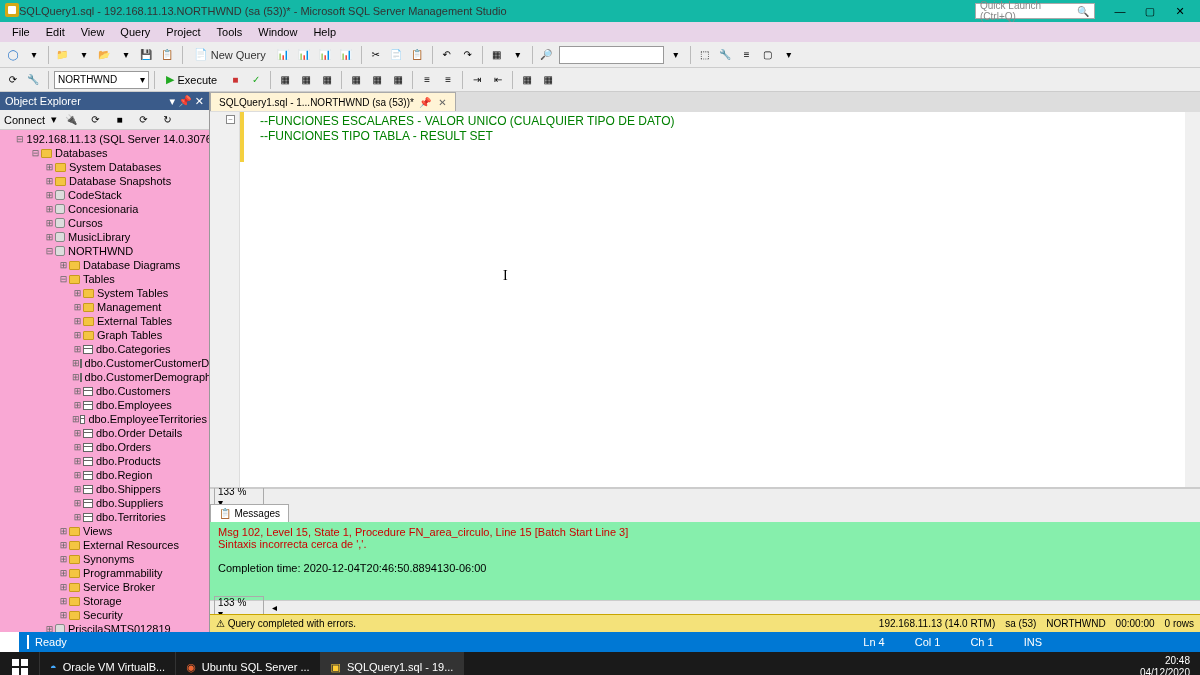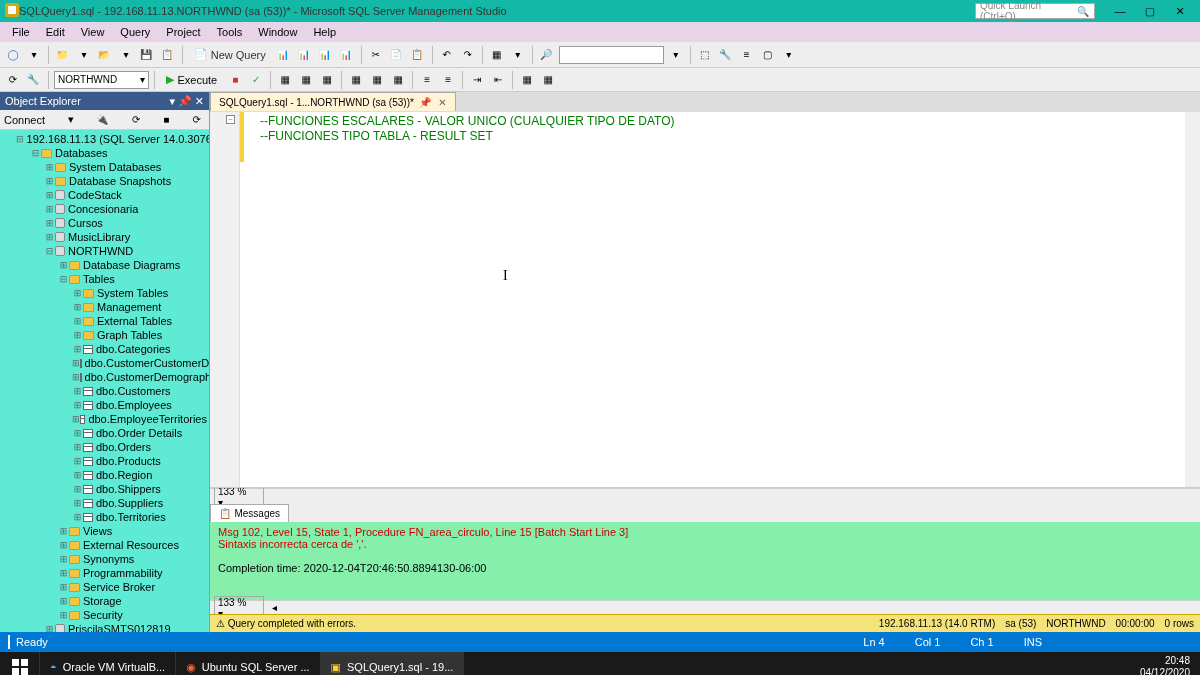--- a/index.html
+++ b/index.html
@@ -18,23 +18,23 @@
 .toolbar2 { height: 24px; background: #eee; border-bottom: 1px solid #ccc; display: flex; align-items: center; padding: 0 4px; gap: 3px; }
 .tb-btn { width: 18px; height: 18px; display: flex; align-items: center; justify-content: center; cursor: pointer; font-size: 10px; }
 .tb-sep { width: 1px; height: 18px; background: #bbb; margin: 0 2px; }
 .tb-text { padding: 2px 6px; font-size: 11px; cursor: pointer; }
 .new-query { color: #333; display: flex; align-items: center; gap: 3px; }
 .db-combo { width: 95px; height: 18px; border: 1px solid #999; background: #fff; font-size: 10px; padding: 0 3px; display: flex; align-items: center; justify-content: space-between; }
 .execute-btn { display: flex; align-items: center; gap: 3px; padding: 2px 6px; }
 .combo-big { width: 105px; height: 18px; border: 1px solid #999; background: #fff; }
 
 .main-area { display: flex; height: 540px; }
-.object-explorer { width: 210px; border-right: 1px solid #999; display: flex; flex-direction: column; background: #5eead4; }
+.object-explorer { width: 210px; border-right: 1px solid #999; display: flex; flex-direction: column; background: #f9a8d4; }
 .oe-title { height: 18px; background: #3a5b8a; color: #fff; font-size: 11px; padding: 2px 5px; display: flex; align-items: center; justify-content: space-between; }
-.oe-toolbar { height: 20px; background: #eee; border-bottom: 1px solid #ccc; display: flex; align-items: center; padding: 0 4px; gap: 23px; font-size: 11px; }
+.oe-toolbar { height: 20px; background: #eee; border-bottom: 1px solid #ccc; display: flex; align-items: center; padding: 0 4px; gap: 6px; font-size: 11px; }
 .oe-tree { flex: 1; overflow: auto; padding: 2px; font-size: 11px; }
 .tree-node { display: flex; align-items: center; white-space: nowrap; line-height: 14px; cursor: pointer; }
 .expand { width: 11px; text-align: center; color: #666; font-size: 9px; }
 .folder-icon { background: #f4c542; border: 1px solid #c89a1e; border-radius: 1px; width: 11px; height: 9px; display: inline-block; margin-right: 3px; }
 .db-icon { width: 10px; height: 10px; background: #ddd; border: 1px solid #888; border-radius: 2px; display: inline-block; margin-right: 3px; }
 .table-icon { width: 10px; height: 9px; background: #fff; border: 1px solid #666; display: inline-block; margin-right: 3px; position: relative; }
 .table-icon::before { content: ''; position: absolute; top: 2px; left: 0; right: 0; height: 1px; background: #666; }
 .server-icon { width: 10px; height: 10px; background: #888; border-radius: 50%; display: inline-block; margin-right: 3px; }
 
 .editor-area { flex: 1; display: flex; flex-direction: column; }
@@ -58,21 +58,21 @@
 .messages-panel { height: 110px; display: flex; flex-direction: column; }
 .msg-tab { height: 18px; background: #eee; display: flex; }
 .msg-tab-item { background: #fff; border: 1px solid #aaa; border-bottom: none; padding: 1px 8px; font-size: 10px; display: flex; align-items: center; gap: 3px; }
 .msg-content { flex: 1; background: #86efac; padding: 4px 8px; font-family: Consolas, monospace; font-size: 11px; overflow: auto; }
 .msg-error { color: #c00; }
 .zoom-bar2 { height: 14px; background: #eee; border-top: 1px solid #ccc; display: flex; align-items: center; padding: 0 4px; font-size: 10px; gap: 8px; }
 
 .status-yellow { height: 18px; background: #f4e27a; border-top: 1px solid #c8a500; display: flex; align-items: center; padding: 0 6px; font-size: 10px; justify-content: space-between; }
 .status-yellow .right { display: flex; gap: 10px; }
 
-.status-blue { height: 20px; background: #0078d4; color: #fff; display: flex; align-items: center; padding: 8px 8px; font-size: 11px; justify-content: space-between; }
+.status-blue { height: 20px; background: #0078d4; color: #fff; display: flex; align-items: center; padding: 8px 8px; font-size: 11px; justify-content: space-between; margin-left: 19px; }
 .status-blue .right { display: flex; gap: 30px; }
 .status-blue .sq { width: 12px; height: 12px; border: 1px solid #fff; margin-right: 6px; }
 
 .taskbar { height: 30px; background: #1a1a1a; display: flex; align-items: center; padding: 0; color: #fff; font-size: 11px; }
 .tb-item { height: 30px; padding: 0 10px; display: flex; align-items: center; gap: 6px; cursor: pointer; border-right: 1px solid #333; }
 .tb-item.active { background: #333; }
 .tb-clock { margin-left: auto; padding: 0 10px; text-align: right; line-height: 12px; font-size: 10px; }
 .win-start { width: 40px; display: flex; align-items: center; justify-content: center; }
 .d1 { padding-left: 14px; } .d2 { padding-left: 28px; } .d3 { padding-left: 42px; }
 .d4 { padding-left: 56px; } .d5 { padding-left: 70px; }

